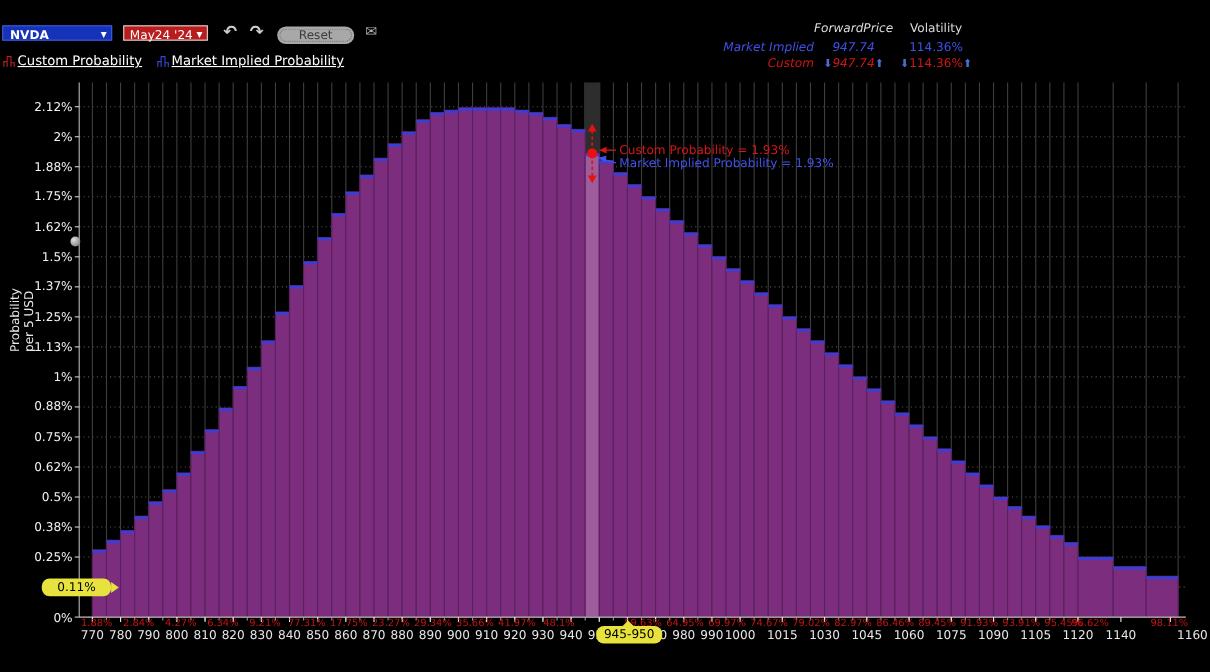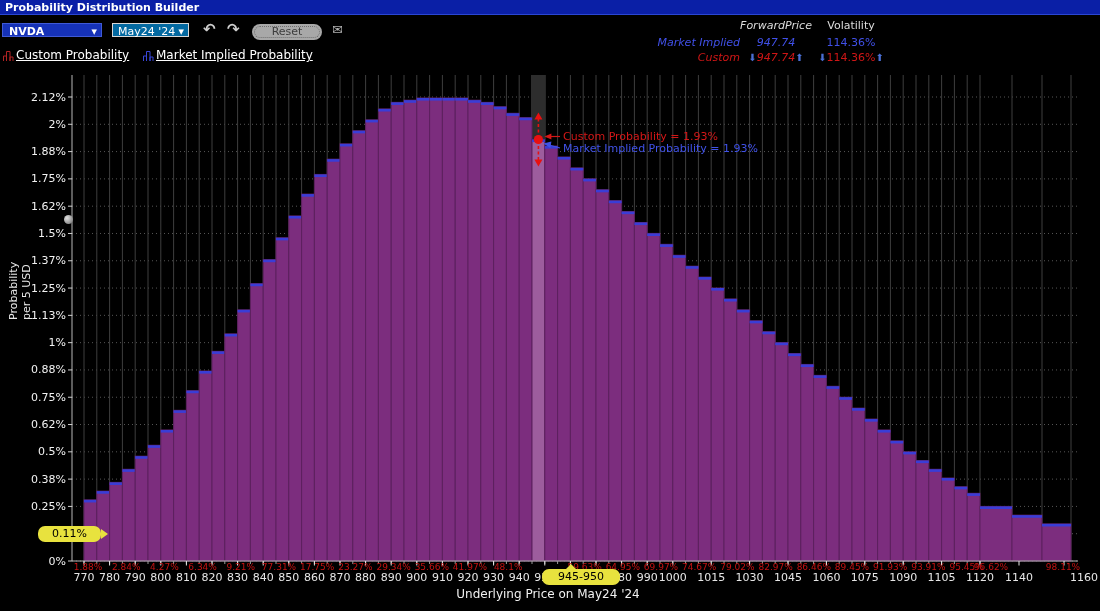--- a/index.html
+++ b/index.html
@@ -10,21 +10,21 @@
 
   
   #titlebar { left:0; top:0; width:1100px; height:15px; background:#0a1fa6;
               border-bottom:1px solid #2a46d4; }
   #titlebar span { position:absolute; left:5px; top:1px; font-size:11px; font-weight:bold; color:#fff; }
 
   
   .combo { height:14px; font-size:11px; color:#fff; cursor:default; }
   #symbol-combo { left:2px; top:23px; width:100px; background:#1632b8; border:1px solid #3f5ad6; }
   #symbol-combo .val { position:absolute; left:6px; top:1px; font-weight:bold; }
-  #expiry-combo { left:112px; top:23px; width:77px; background:#0369a1; border:1px solid #d8d8d8; }
+  #expiry-combo { left:112px; top:23px; width:77px; background:#b91c1c; border:1px solid #d8d8d8; }
   #expiry-combo .val { position:absolute; left:5px; top:1px; }
   .caret { position:absolute; right:4px; top:4px; font-size:7px; color:#fff; }
   .tool-icon { color:#cfcfcf; font-size:15px; font-weight:bold; }
   #undo-btn { left:203px; top:20px; }
   #redo-btn { left:227px; top:20px; }
   #reset-btn { left:252px; top:24px; width:70px; height:16px; background:#a8a8a8;
                border:none; border-radius:8px; color:#3c3c3c; font-size:11px;
                text-align:center; line-height:15px; outline:1px dotted #6d6d6d; outline-offset:-3px; }
   #mail-btn { left:332px; top:22px; color:#b0b0b0; font-size:13px; }
 
@@ -60,33 +60,30 @@
   #anno-custom { left:563px; top:130px; font-size:11px; color:#d31717; white-space:nowrap; }
   #anno-market { left:563px; top:142px; font-size:11px; color:#4052e8; white-space:nowrap; }
 
   
   .badge { position:absolute; background:#e8e23e; border-radius:7px; color:#000;
            font-size:11px; text-align:center; height:16px; line-height:15px;margin-left:36px; }
   #y-badge { left:2px; top:526px; width:63px; }
   #y-badge .tip { position:absolute; left:63px; top:3px; width:0; height:0;
                   border-top:5px solid transparent; border-bottom:5px solid transparent;
                   border-left:7px solid #e8e23e; }
-  #x-badge { left:506px; top:569px; width:78px; }
+  #x-badge { left:506px; top:569px; width:60px; }
   #x-badge .tip { position:absolute; left:24px; top:-5px; width:0; height:0;
                   border-left:5px solid transparent; border-right:5px solid transparent;
                   border-bottom:5px solid #e8e23e; }
 </style>
 </head>
 <body>
 
 <div id="stage">
 
-  <div id="titlebar" class="abs">
-    <span>Probability Distribution Builder</span>
-  </div>
 
   <div id="symbol-combo" class="abs combo">
     <span class="val">NVDA</span>
     <span class="caret">▼</span>
   </div>
   <div id="expiry-combo" class="abs combo">
     <span class="val">May24 '24</span>
     <span class="caret">▼</span>
   </div>
   <div id="undo-btn" class="abs tool-icon">↶</div>
@@ -575,21 +572,20 @@
       <span class="redlab" style="left:966.6px;top:562px">95.45%</span>
       <span class="redlab" style="left:991px;top:562px">96.62%</span>
       <span class="redlab" style="left:1063px;top:562px">98.11%</span>
     </div>
 
   <div id="yaxis-title" class="abs">
     <div>Probability</div>
     <div>per 5 USD</div>
   </div>
   <div id="yaxis-info" class="abs"></div>
-  <div id="xaxis-title" class="abs">Underlying Price on May24 '24</div>
 
   <div id="anno-custom" class="abs">Custom Probability = 1.93%</div>
   <div id="anno-market" class="abs">Market Implied Probability = 1.93%</div>
 
   <div id="y-badge" class="badge">
     <span>0.11%</span>
     <span class="tip"></span>
   </div>
   <div id="x-badge" class="badge">
     <span>945-950</span>

